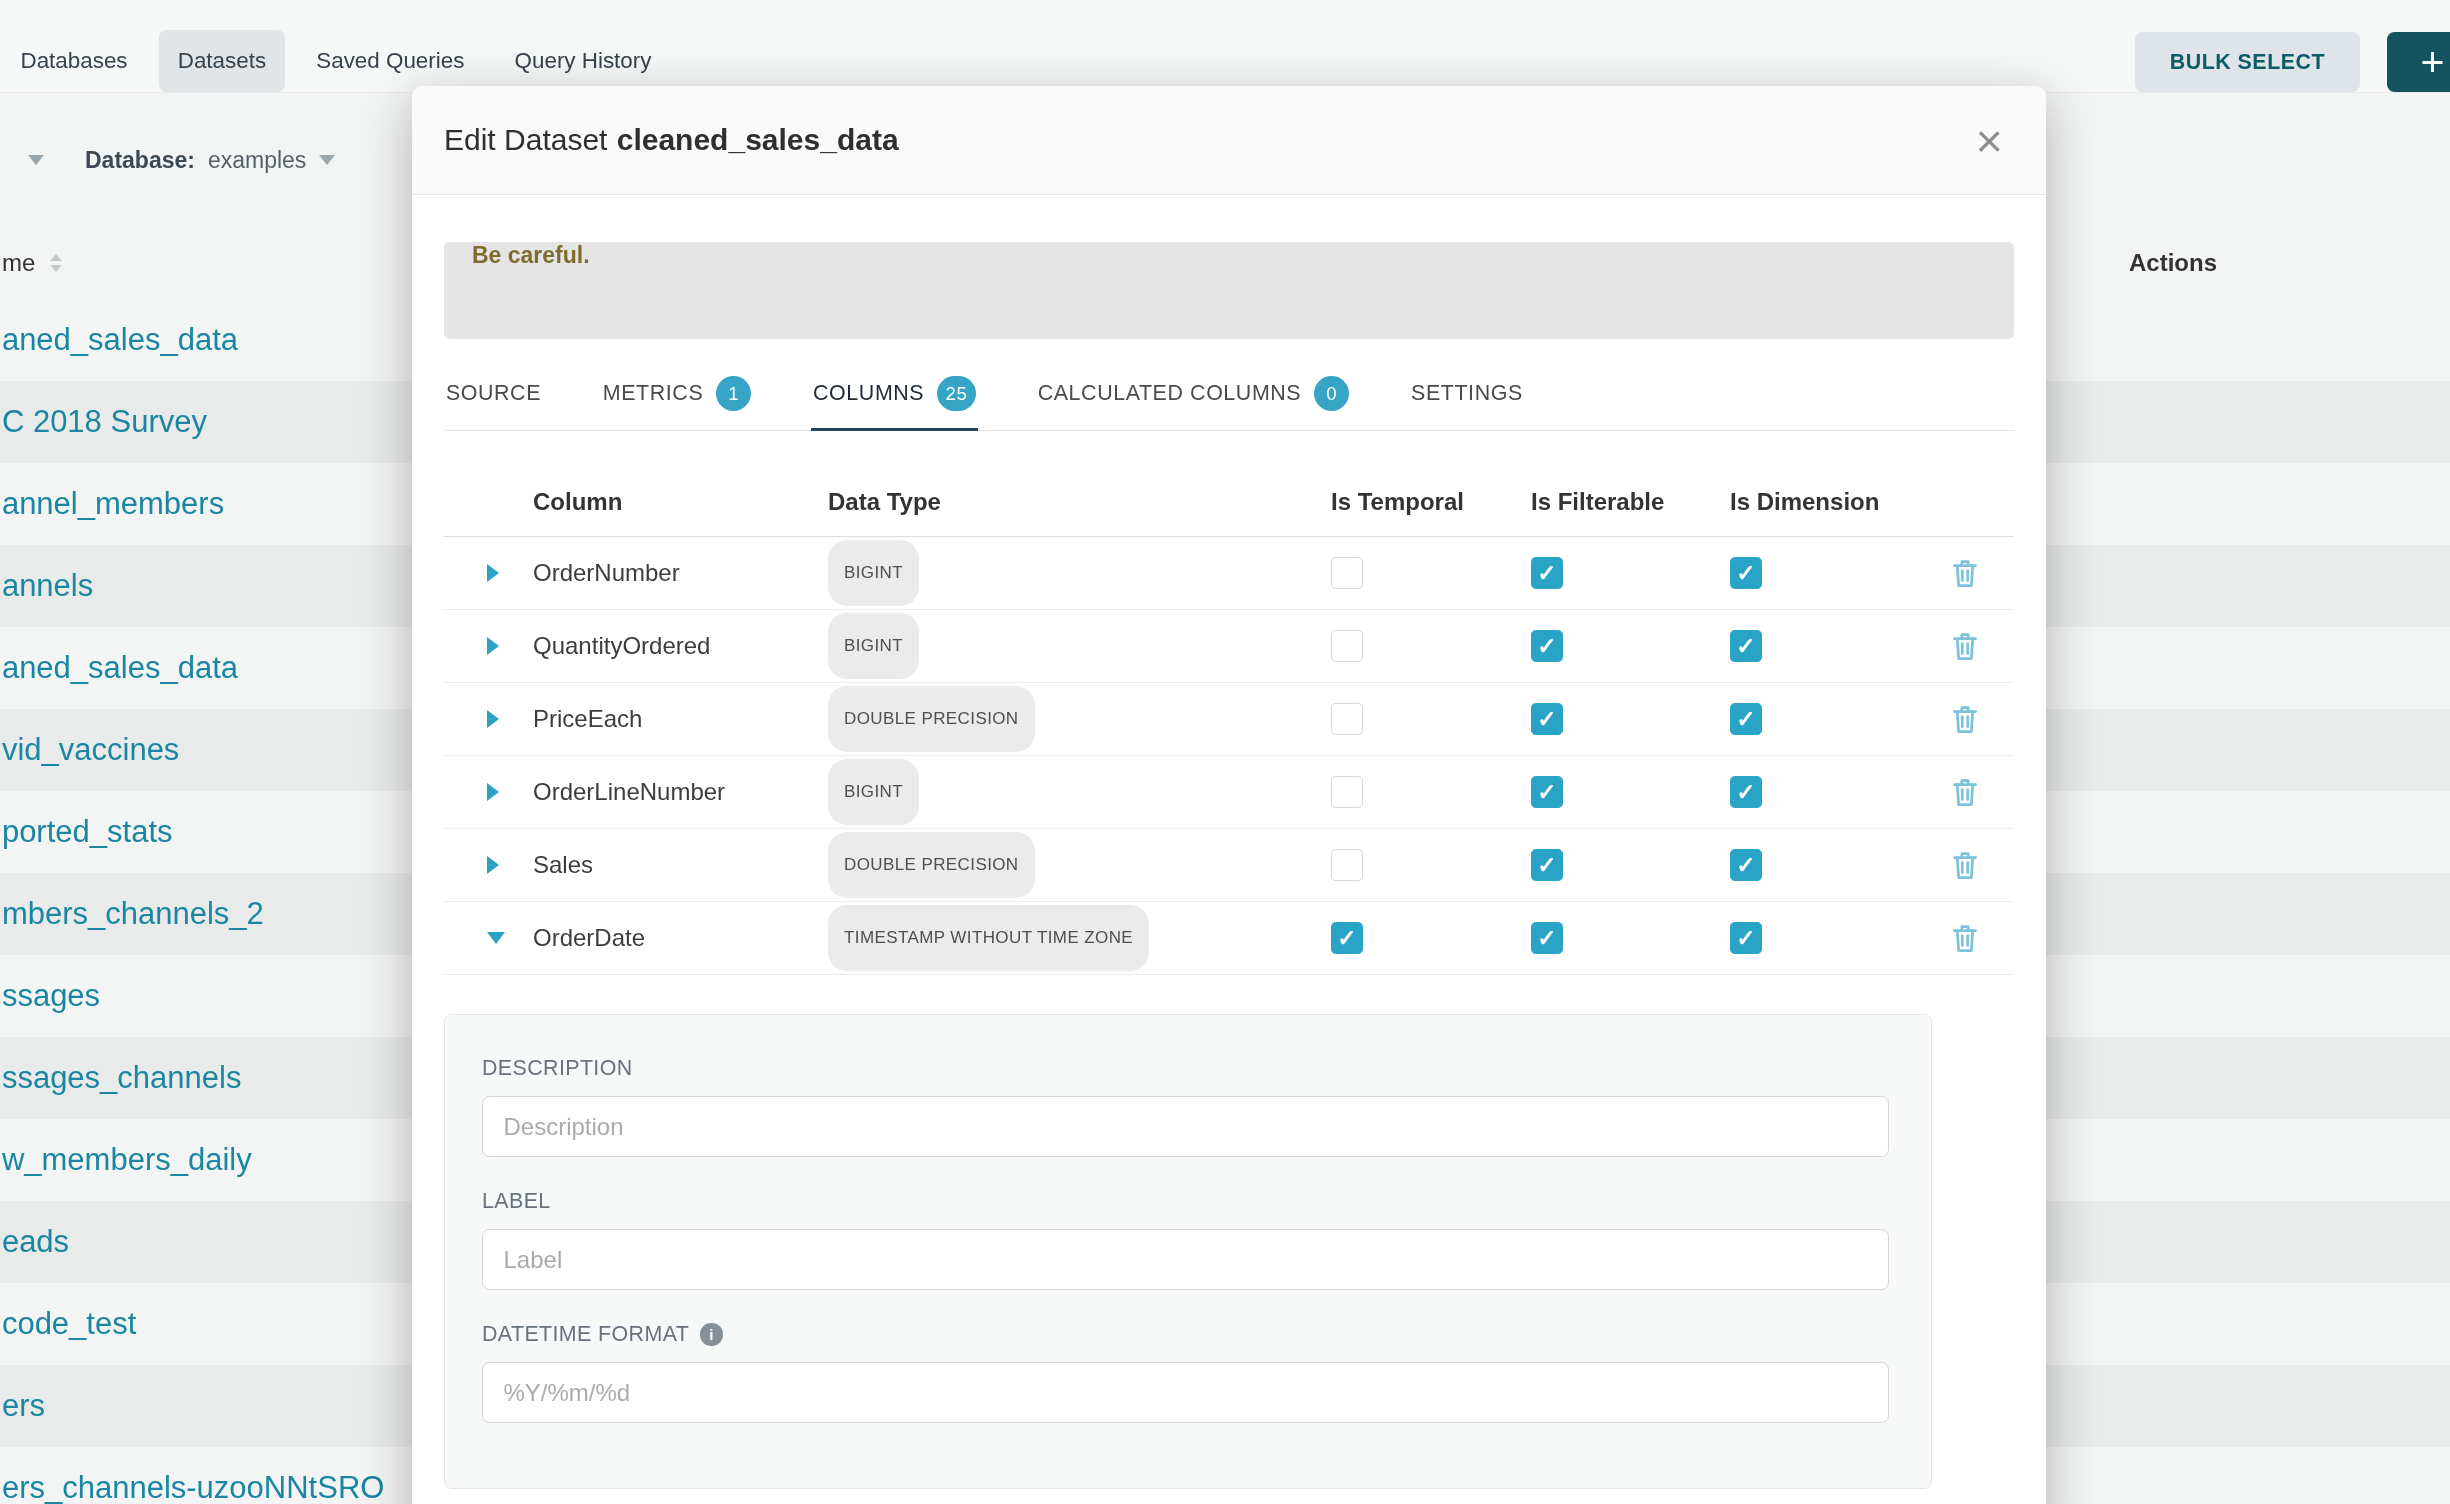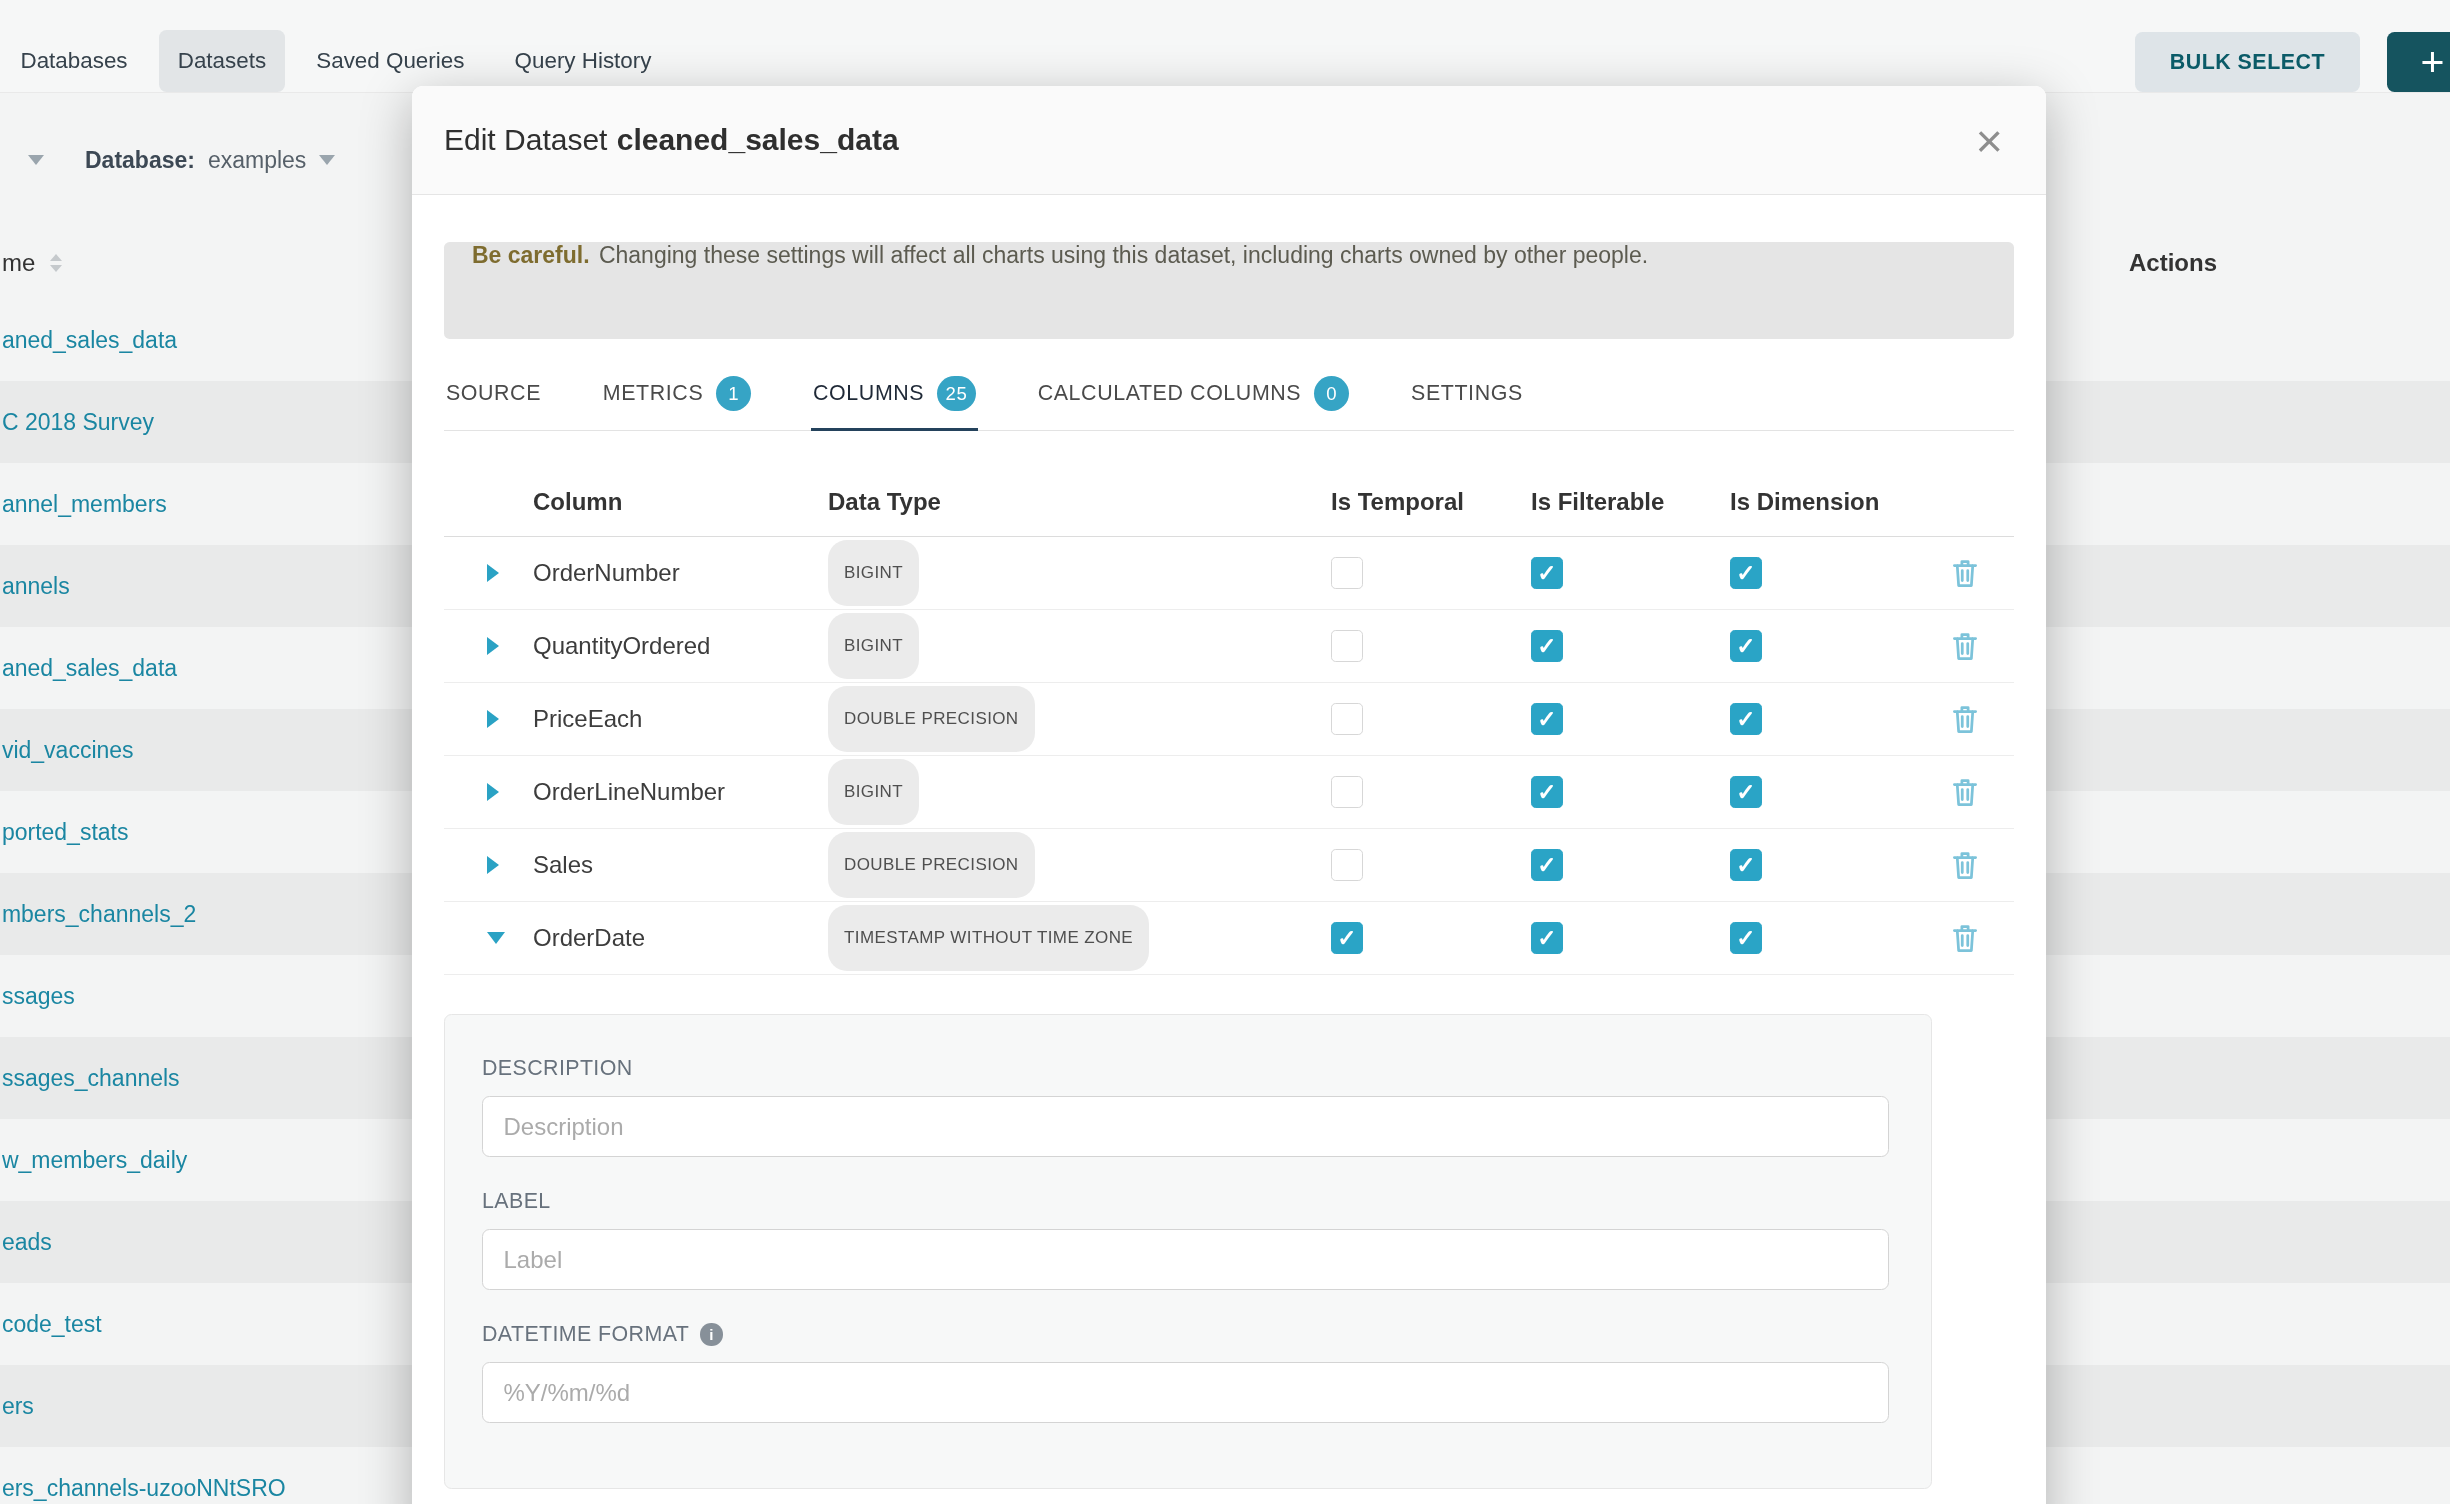--- a/index.html
+++ b/index.html
@@ -29,21 +29,21 @@
   
   .bg-header { position:absolute; top:227px; left:0; right:0; height:72px; display:flex; align-items:center; }
   .bg-name-h { font-size:24px; font-weight:400; color:#333; margin-left:1.9px; }
   .sort-icon { margin-left:15px; display:flex; flex-direction:column; gap:4.7px; }
   .sort-icon .tri-up   { width:0;height:0;border-left:6.5px solid transparent;border-right:6.5px solid transparent;border-bottom:7.5px solid #c5c9cc; }
   .sort-icon .tri-dn   { width:0;height:0;border-left:6.5px solid transparent;border-right:6.5px solid transparent;border-top:7.5px solid #c5c9cc; }
   .bg-actions-h { position:absolute; left:2129px; font-size:24px; font-weight:700; color:#333; }
   .bg-rows { position:absolute; top:299px; left:0; right:0; }
   .bg-row { height:82px; display:flex; align-items:center; }
   .bg-row.alt { background:#e9eaea; }
-  .bg-link { font-size:23px; color:#1a86a2; margin-left:1.9px; cursor:pointer; white-space:nowrap; }
+  .bg-link { font-size:31px; color:#1a86a2; margin-left:1.9px; cursor:pointer; white-space:nowrap; }
 
   
   .modal { position:absolute; top:86px; left:412px; width:1634px; height:1454px; background:#fff;
            border-radius:11.2px; box-shadow:0 13px 52px rgba(0,0,0,.28); }
   .modal-header { height:109px; background:#fafafa; border-bottom:0.9px solid #e5e5e5; border-radius:11.2px 11.2px 0 0;
                   display:flex; align-items:center; justify-content:space-between; padding:0 43px 0 32px; }
   .modal-title { font-size:30px; color:#2f2f2f; }
   .modal-title b { font-weight:700; margin-left:9.3px; }
   .close { font-size:47px; color:#8e8e8e; line-height:1; cursor:pointer; font-weight:300; }
   .modal-body { padding:47px 32px 0; }
@@ -170,21 +170,20 @@
 <div class="modal">
   <div class="modal-header">
     <div class="modal-title">
       <span>Edit Dataset</span><b>cleaned_sales_data</b>
     </div>
     <span class="close">×</span>
   </div>
   <div class="modal-body">
     <div class="warning">
       <b>Be careful.</b>
-      <span>Changing these settings will affect all charts using this dataset, including charts owned by other people.</span>
     </div>
     <div class="tabs" id="modal-tabs">
         <div class="tab">
           <span>SOURCE</span>
         </div>
         <div class="tab">
           <span>METRICS</span>
           <span class="badge">1</span>
         </div>
         <div class="tab active">

